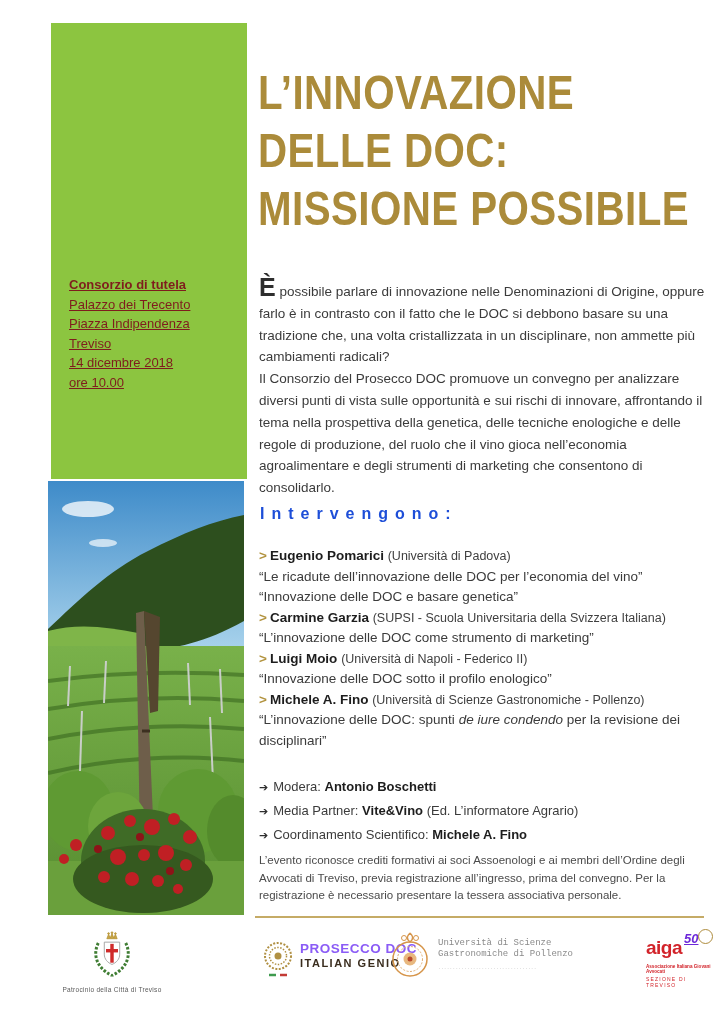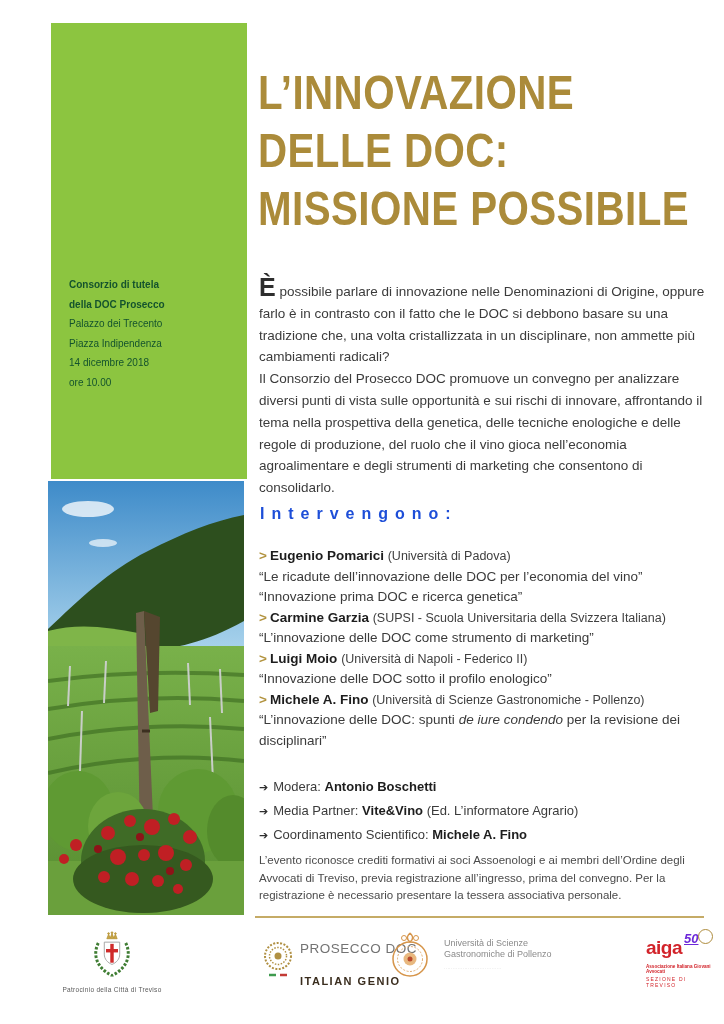--- a/index.html
+++ b/index.html
@@ -1,21 +1,21 @@
 <!DOCTYPE html>
 <html><head>
 <meta charset="utf-8">
 <style>
   * { margin:0; padding:0; box-sizing:border-box; }
   body { font-family:"Liberation Sans", sans-serif; background:#ffffff; }
   .poster { position:relative; width:724px; height:1024px; background:#ffffff; overflow:hidden; }
 
   
   .green-panel { position:absolute; left:51px; top:23px; width:196px; height:456px; background:#8cc540; }
-  .event-info { position:absolute; left:18px; top:252px; width:165px; color:#14532d; font-size:10px; line-height:19.5px; }
+  .event-info { position:absolute; left:18px; top:252px; width:165px; color:#7f1d1d; font-size:13px; line-height:19.5px;text-decoration:underline; }
   .event-info .b { font-weight:bold; }
 
   
   .title { position:absolute; left:258px; top:64px; width:520px; color:#ab8b3a; font-weight:bold;
            font-size:48px; line-height:58px; transform:scaleX(0.84); transform-origin:left top; letter-spacing:0.5px; }
 
   
   .intro { position:absolute; left:259px; top:277px; width:447px; color:#3b3b3b; font-size:13.5px; line-height:21.8px; }
   .intro .dropcap { font-size:25px; font-weight:bold; color:#2e2e2e; }
 
@@ -39,25 +39,25 @@
   
   .photo { position:absolute; left:48px; top:481px; width:196px; height:434px; }
 
   
   .logos { position:absolute; left:0; top:925px; width:724px; height:90px; }
   .logo-patrocinio { position:absolute; left:52px; top:6px; width:120px; text-align:center; }
   .logo-patrocinio .caption { margin-top:3px; font-size:6.5px; color:#5a5a5a; letter-spacing:0.3px; }
 
   .logo-prosecco { position:absolute; left:263px; top:16px; display:flex; align-items:flex-start; }
   .prosecco-text { margin-left:7px; }
-  .prosecco-line1 { color:#737373; font-weight:normal; font-size:13.5px; letter-spacing:0.5px;text-align:center; }
-  .prosecco-line2 { color:#3a2d1e; font-weight:bold; font-size:11px; letter-spacing:1.5px; margin-top:19px; }
+  .prosecco-line1 { color:#8b5cf6; font-weight:bold; font-size:13.5px; letter-spacing:0.5px;text-align:center; }
+  .prosecco-line2 { color:#3a2d1e; font-weight:bold; font-size:11px; letter-spacing:1.5px; margin-top:1px; }
 
   .logo-unisg { position:absolute; left:388px; top:5px; display:flex; align-items:center; }
-  .unisg-text { margin-left:12px; font-size:9px; line-height:11.5px; color:#8a8a8a; }
+  .unisg-text { margin-left:6px; font-size:9px; line-height:11.5px; color:#8a8a8a;font-family:Liberation Mono, monospace; }
   .unisg-sub { font-size:4.5px; color:#cfcfcf; margin-top:2px; letter-spacing:0.2px; }
 
   .logo-asso { position:absolute; left:531px; top:15px; display:flex; align-items:flex-start; }
   .asso-text { margin-left:5px; }
   .asso-name { color:#8c1d40; font-weight:bold; font-size:14px; letter-spacing:0.5px; }
   .asso-tag { color:#b96a84; font-size:4.5px; letter-spacing:0.6px; margin-top:2px; }
 
   .logo-aiga { position:absolute; left:646px; top:12px; width:72px; }
   .aiga-row { position:relative; height:26px; }
   .aiga-word { color:#d2232a; font-weight:bold; font-size:19px; letter-spacing:-0.5px; }
@@ -67,23 +67,23 @@
   .aiga-line2 { color:#d2232a; font-size:5px; letter-spacing:1.2px; margin-top:1.5px; }
 </style>
 </head>
 <body>
 
 <div class="poster">
 
   <div class="green-panel">
     <div class="event-info">
       <div class="b">Consorzio di tutela</div>
-      <div class="b">della DOC Prosecco</div>
       <div>Palazzo dei Trecento</div>
       <div>Piazza Indipendenza</div>
+      <div>Treviso</div>
       <div>14 dicembre 2018</div>
       <div>ore 10.00</div>
     </div>
   </div>
 
   <div class="title">
     <div>L’INNOVAZIONE</div>
     <div>DELLE DOC:</div>
     <div>MISSIONE POSSIBILE</div>
   </div>
@@ -170,21 +170,21 @@
   </svg>
 
   <div class="speakers-heading">Intervengono:</div>
 
   <div class="speakers">
     <div>
       <div><span class="bullet">&gt;</span><span class="speaker-name">Eugenio Pomarici</span> <span class="aff">(Università di Padova)</span></div>
       <div class="talk"><span>“Le ricadute dell’innovazione delle DOC per l’economia del vino”</span><em></em><span></span></div>
     </div>
     <div>
-      <div class="talk"><span>“Innovazione prima DOC e ricerca genetica”</span><em></em><span></span></div>
+      <div class="talk"><span>“Innovazione delle DOC e basare genetica”</span><em></em><span></span></div>
     </div>
     <div>
       <div><span class="bullet">&gt;</span><span class="speaker-name">Carmine Garzia</span> <span class="aff">(SUPSI - Scuola Universitaria della Svizzera Italiana)</span></div>
       <div class="talk"><span>“L’innovazione delle DOC come strumento di marketing”</span><em></em><span></span></div>
     </div>
     <div>
       <div><span class="bullet">&gt;</span><span class="speaker-name">Luigi Moio</span> <span class="aff">(Università di Napoli - Federico II)</span></div>
       <div class="talk"><span>“Innovazione delle DOC sotto il profilo enologico”</span><em></em><span></span></div>
     </div>
     <div>

